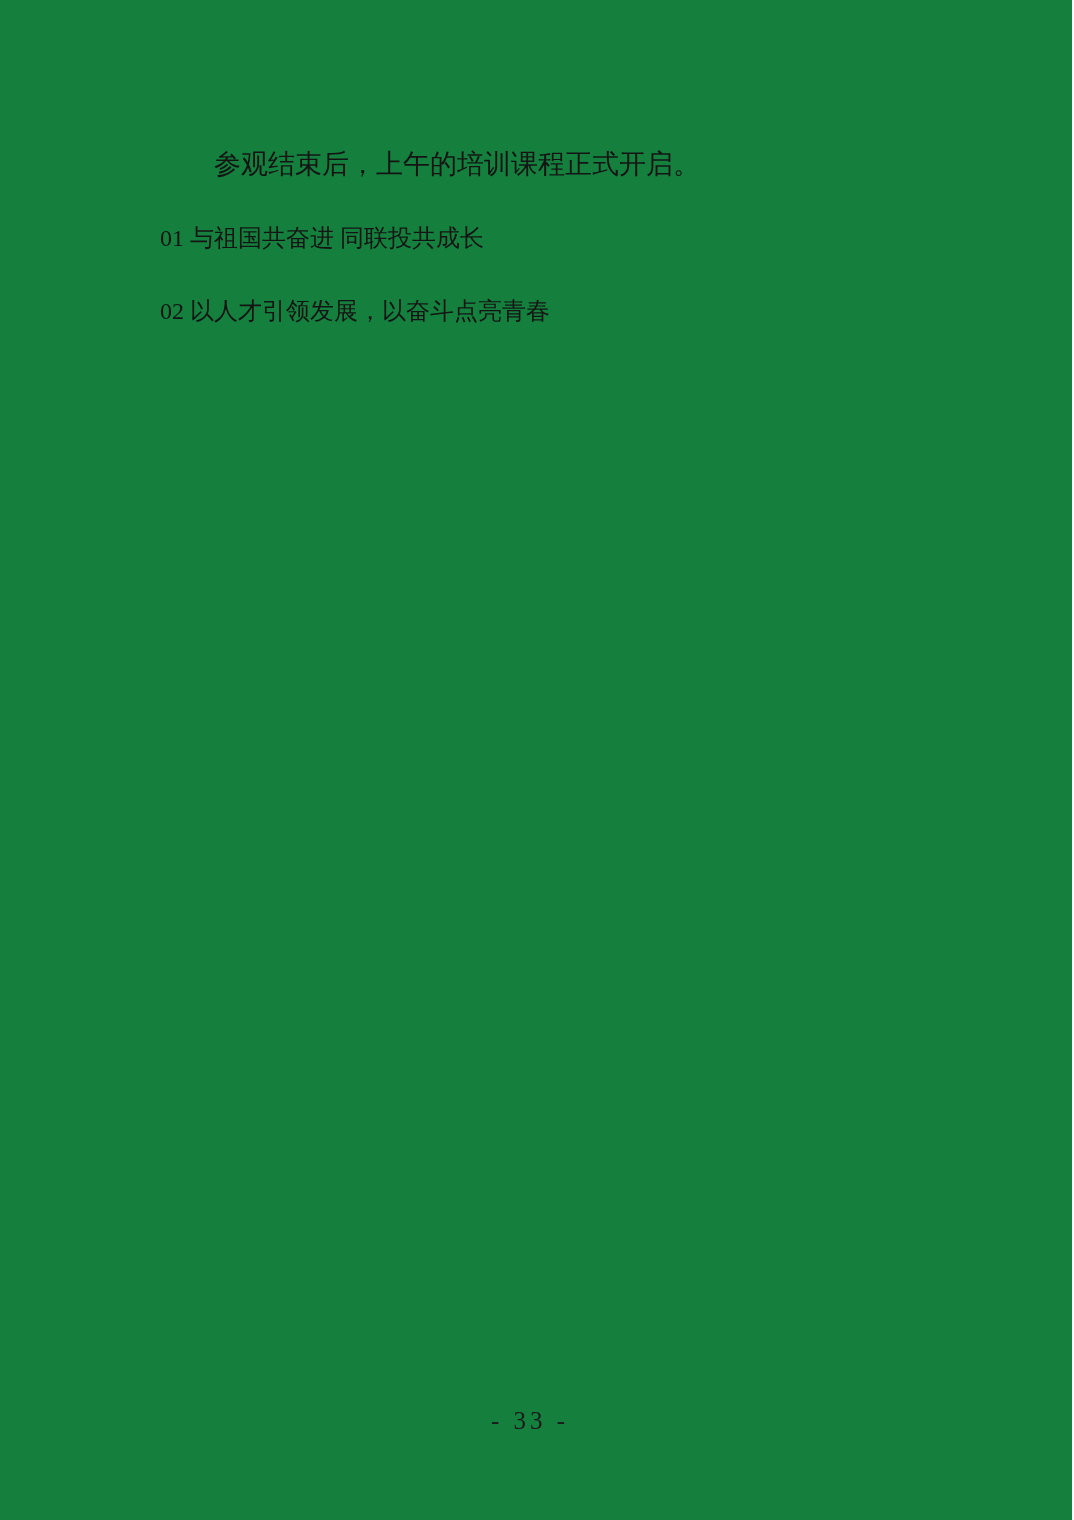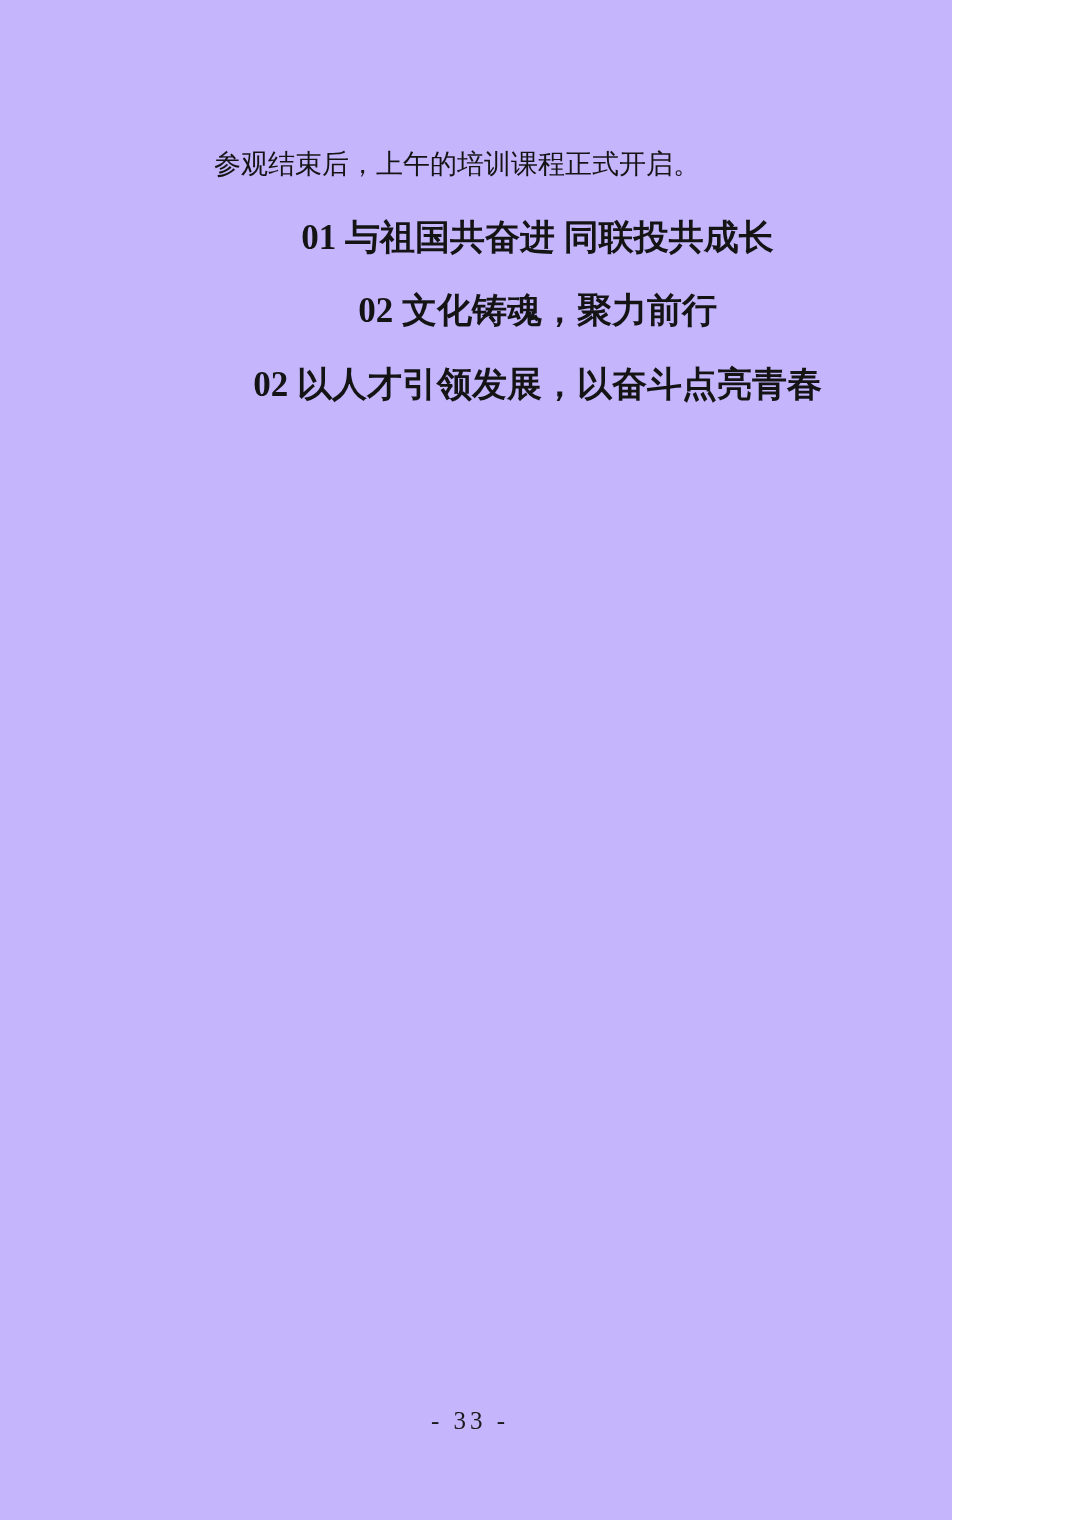--- a/index.html
+++ b/index.html
@@ -2,47 +2,46 @@
 <html><head>
 <meta charset="utf-8">
 <style>
   html, body {
     margin: 0;
     padding: 0;
     background: #ffffff;
   }
   .page {
     position: relative;
-    width: 952px;
+    width: 1072px;
     height: 1520px;
-    background: #c4b5fd;
+    background: #15803d;
     overflow: hidden;
     font-family: "Liberation Serif", "DejaVu Serif", serif;
     color: #141414;
   }
   .content {
     position: absolute;
     left: 160px;
     top: 140px;
     width: 755px;
   }
   .content p.paragraph {
     margin: 0;
     font-size: 27px;
     line-height: 48.5px;
     text-align: justify;
     text-indent: 2em;
     word-break: break-all;
   }
   .content div.heading {
     margin: 25px 0 0 0;
-    font-size: 35px;
+    font-size: 24px;
     line-height: 48.5px;
-    font-weight: bold;
-    text-align: center;
+    font-weight: normal;
     white-space: pre;
   }
   .footer {
     position: absolute;
     left: 0;
     right: 12px;
     top: 1406px;
     text-align: center;
     font-size: 25px;
     line-height: 30px;
@@ -50,19 +49,18 @@
     letter-spacing: 4px;
   }
 </style>
 </head>
 <body>
 
 <div class="page">
   <div class="content">
       <p class="paragraph">参观结束后，上午的培训课程正式开启。</p>
       <div class="heading">01 与祖国共奋进 同联投共成长</div>
-      <div class="heading">02 文化铸魂，聚力前行</div>
       <div class="heading">02 以人才引领发展，以奋斗点亮青春</div>
     </div>
   <div class="footer">
     <span>- 33 -</span>
   </div>
 </div>
 
 </body></html>

